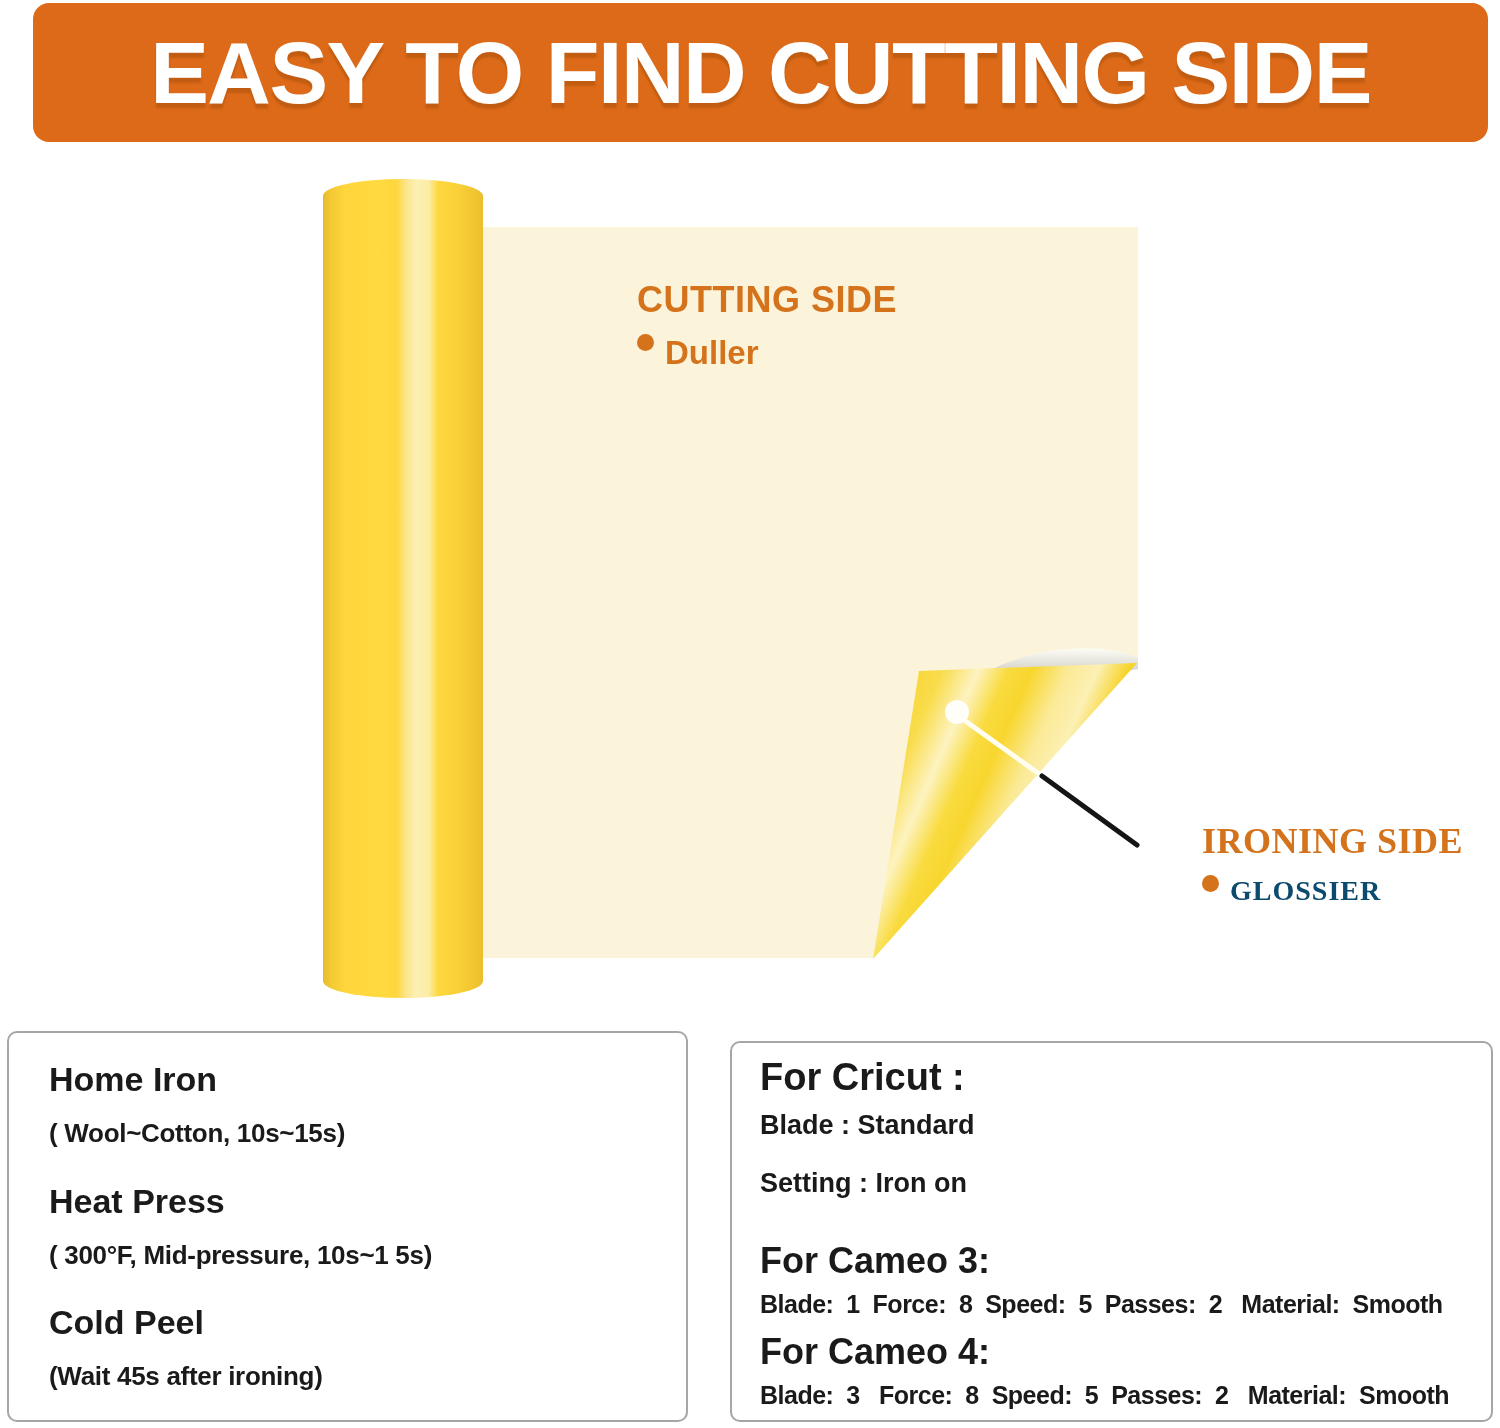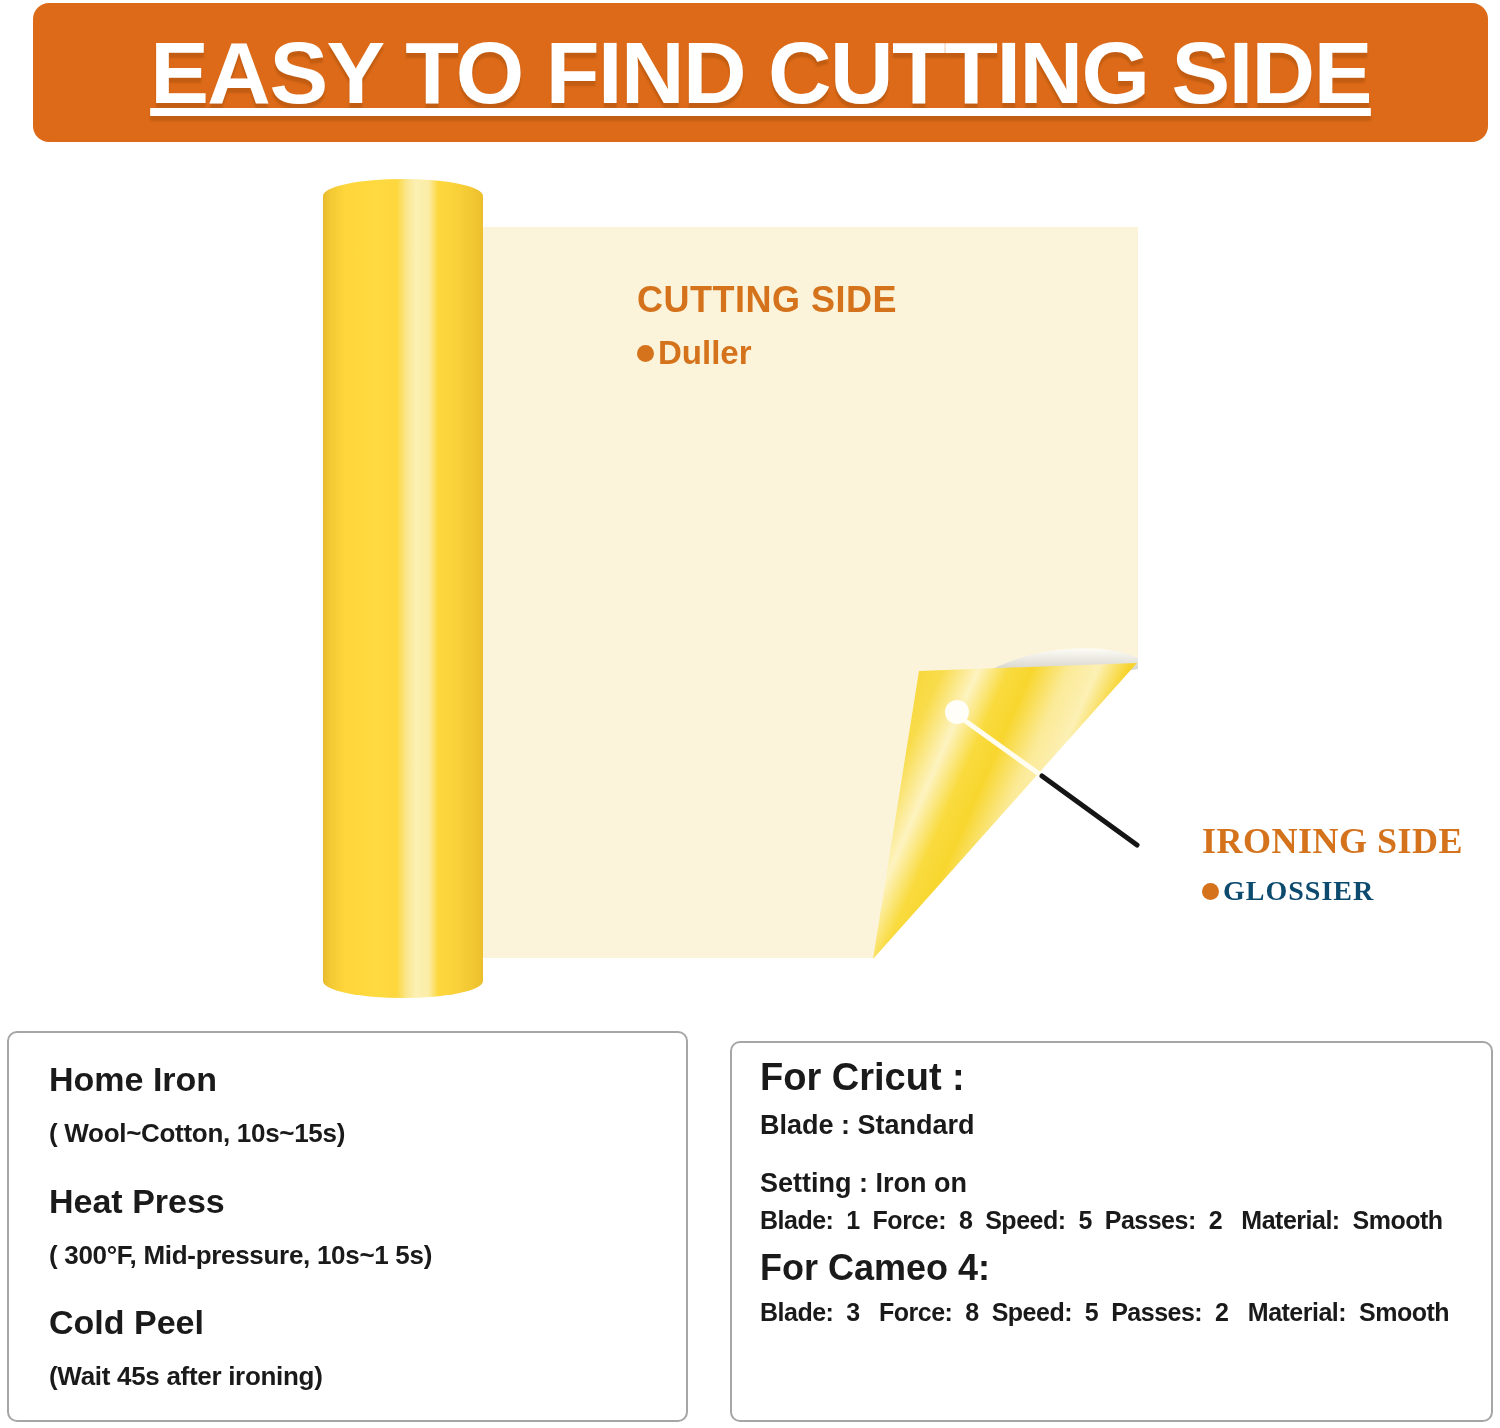--- a/index.html
+++ b/index.html
@@ -21,32 +21,31 @@
     border-radius: 16px;
     display: flex; align-items: center; justify-content: center;
   }
   .banner-title {
     font-size: 88px;
     font-weight: 800;
     color: #ffffff;
     letter-spacing: -1.5px;
     white-space: nowrap;
     text-shadow: 0 5px 2px rgba(125, 58, 5, 0.28);
-    text-decoration: underline;
   }
 
   
   .illustration-svg { position: absolute; left: 0; top: 0; }
 
   .side-label { position: absolute; }
   .side-title {
     font-size: 36px; font-weight: 800;
     color: #D4731C; letter-spacing: 0.5px; white-space: nowrap;
   }
-  .bullet-row { display: flex; align-items: center; gap: 4px; margin-top: 13px; }
+  .bullet-row { display: flex; gap: 11px; margin-top: 13px; }
   .bullet-dot {
     width: 17px; height: 17px; border-radius: 50%;
     background: #D4731C; flex: 0 0 auto;
   }
   .cutting-note { font-size: 33px; font-weight: 800; color: #D4731C; white-space: nowrap; }
   .ironing-note { font-size: 28px; font-weight: 800; color: #0c4a6e; letter-spacing: 1px; white-space: nowrap; }
 
   
   .info-box {
     position: absolute;
@@ -162,19 +161,20 @@
       <div class="item-heading">Cold Peel</div>
       <div class="item-detail">(Wait 45s after ironing)</div>
     </div>
   </div>
 
   <div class="info-box right-box">
     <div class="rb-heading">For Cricut :</div>
     <div class="rb-line mt8">Blade : Standard</div>
     <div class="rb-line mt26">Setting : Iron on</div>
 
+    <div class="rb-heading-sm mt40">For Cameo 3:</div>
     <div class="rb-settings mt5">Blade:  1  Force:  8  Speed:  5  Passes:  2   Material:  Smooth</div>
 
     <div class="rb-heading-sm mt10">For Cameo 4:</div>
     <div class="rb-settings mt6">Blade:  3   Force:  8  Speed:  5  Passes:  2   Material:  Smooth</div>
   </div>
 
 </div>
 
 </body></html>

